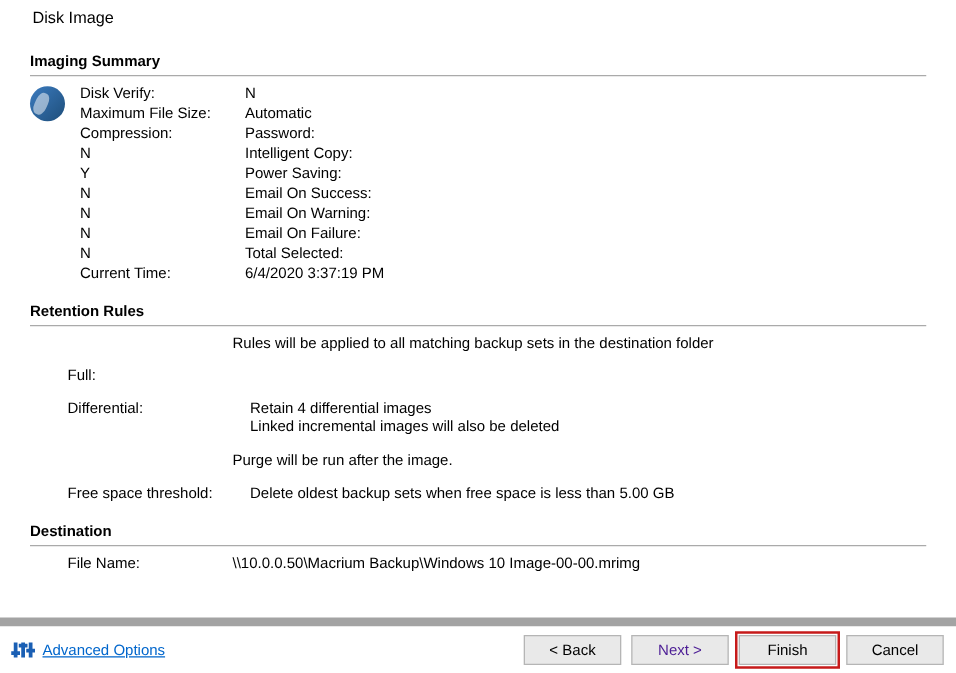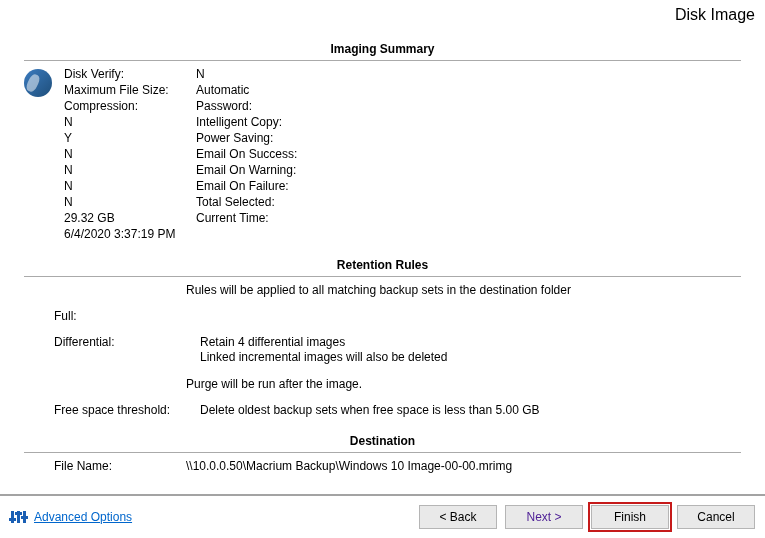--- a/index.html
+++ b/index.html
@@ -7,43 +7,41 @@
     font-family: "Segoe UI", Tahoma, sans-serif;
     font-size: 12px;
     background: #fff;
     color: #000;
     width: 765px;
     height: 538px;
     overflow: hidden;
     position: relative;
   }
   .window-title {
-    padding: 6px 10px 10px 4px;
-    font-size: 16px;
-    text-align: right;
+    padding: 6px 10px 10px 26px;
+    font-size: 13px;
   }
   .content-area {
     position: absolute;
     top: 30px;
     left: 10px;
     right: 10px;
     bottom: 44px;
     overflow-y: scroll;
     padding: 8px 14px 0 14px;
   }
   .content-area::-webkit-scrollbar { width: 16px; }
   .content-area::-webkit-scrollbar-track { background: #f0f0f0; }
   .content-area::-webkit-scrollbar-thumb { background: #c1c1c1; }
   .section-title {
     font-weight: bold;
     font-size: 12px;
     padding: 4px 0;
     border-bottom: 1px solid #aaa;
     margin-bottom: 6px;
-    text-align: center;
   }
   .summary-block { display: flex; margin-bottom: 12px; }
   .icon-col { width: 40px; flex: 0 0 40px; }
   .disk-icon {
     width: 28px; height: 28px;
     background: linear-gradient(135deg,#3b7bbf 0%, #1e4e7a 100%);
     border-radius: 50%;
     margin-top: 2px;
     position: relative;
     overflow: hidden;
@@ -81,21 +79,21 @@
   .dest-row {
     display: grid;
     grid-template-columns: 162px 1fr;
     margin-bottom: 14px;
   }
   .dest-row .k { padding-left: 30px; }
   .footer {
     position: absolute;
     left: 0; right: 0; bottom: 0;
     height: 44px;
-    border-top: 2px solid #a3a3a3;
+    border-top: 7px solid #a3a3a3;
     background: #fff;
     display: flex;
     align-items: center;
     padding: 0 10px;
   }
   .adv-icon {
     width: 18px; height: 18px;
     margin-right: 6px;
     position: relative;
   }
@@ -154,21 +152,20 @@
       <div class="v">Y</div>
       <div class="k">Power Saving:</div>
       <div class="v">N</div>
       <div class="k">Email On Success:</div>
       <div class="v">N</div>
       <div class="k">Email On Warning:</div>
       <div class="v">N</div>
       <div class="k">Email On Failure:</div>
       <div class="v">N</div>
       <div class="k">Total Selected:</div>
-      <div class="v">29.32 GB</div>
       <div class="k">Current Time:</div>
       <div class="v">6/4/2020 3:37:19 PM</div>
     </div>
   </div>
 
   <div class="section-title">Retention Rules</div>
 
   <div class="single-line">
     <div></div>
     <div>Rules will be applied to all matching backup sets in the destination folder</div>

